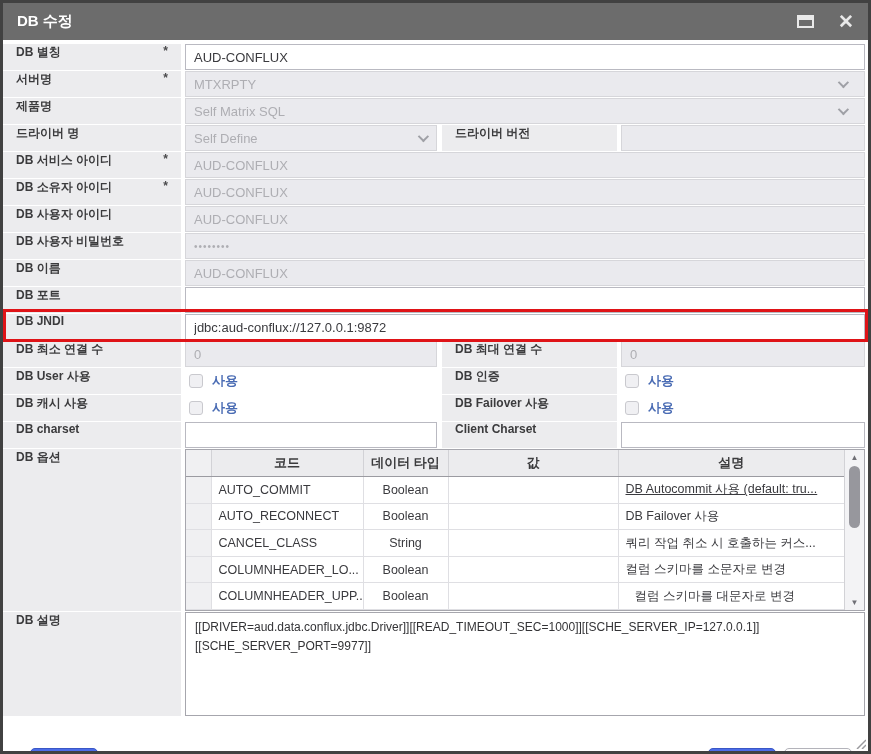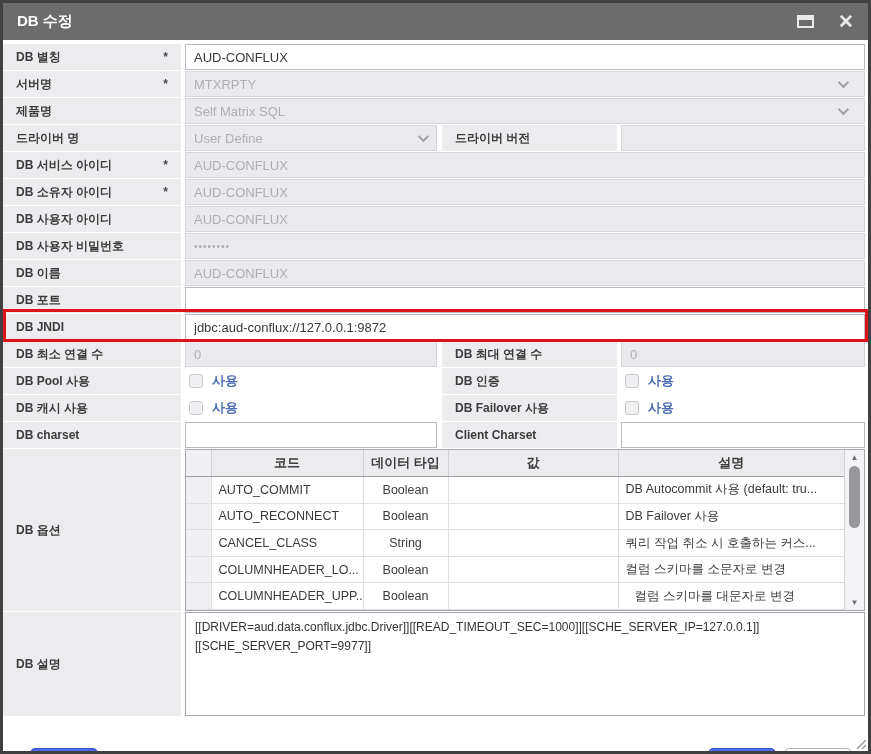--- a/index.html
+++ b/index.html
@@ -15,21 +15,21 @@
   .win-controls { margin-left:auto; display:flex; align-items:center; gap:24px; }
   .restore-ic { width:17px; height:13px; border:2px solid #e9e9e9; border-top:5px solid #e9e9e9; cursor:pointer; }
   .close-ic { color:#e9e9e9; font-size:19px; line-height:1; cursor:pointer; font-weight:bold; }
 
   
   .form { padding:4px 3px 0 0; }
   .row { display:flex; height:26px; margin-bottom:1px; }
   .row.tall-opt { height:162px; }
   .row.tall-desc { height:104px; }
 
-  .lbl { flex:none; width:178px; background:#ececee; display:flex; align-items:center;
+  .lbl { flex:none; width:178px; background:#ececee; display:flex; align-items:flex-start;
          justify-content:space-between; padding:0 13px 0 13px; font-size:12px; font-weight:bold; color:#3b3b3d; }
   .lbl2 { margin-left:5px; width:175px; }
   .req { font-size:12px; color:#4a4a4c; }
 
   .fld { flex:1; margin-left:4px; background:#ffffff; border:1px solid #b9b9c1;
          display:flex; align-items:center; padding:0 8px; font-size:13px; color:#3a3a3e; }
   input.fld { outline:none; font-family:inherit; }
   .fld.dis { background:#eaeaee; border-color:#d6d6da; color:#aeaeb3; }
   .fld.half { flex:none; width:252px; }
   .chev { flex:none; width:8px; height:8px; border-right:2px solid #9fa0a6; border-bottom:2px solid #9fa0a6;
@@ -120,21 +120,21 @@
         <span>Self Matrix SQL</span>
         <span class="chev"></span>
       </div>
     </div>
 
     <div class="row">
       <div class="lbl">
         <span>드라이버 명</span>
       </div>
       <div class="fld dis half sm-dd">
-        <span>User Define</span>
+        <span>Self Define</span>
         <span class="chev"></span>
       </div>
       <div class="lbl lbl2">
         <span>드라이버 버전</span>
       </div>
       <div class="fld dis">
         <span></span>
       </div>
     </div>
 
@@ -209,21 +209,21 @@
       <div class="lbl lbl2">
         <span>DB 최대 연결 수</span>
       </div>
       <div class="fld dis">
         <span>0</span>
       </div>
     </div>
 
     <div class="row">
       <div class="lbl">
-        <span>DB Pool 사용</span>
+        <span>DB User 사용</span>
       </div>
       <div class="fld-plain half">
         <span class="checkbox"></span>
         <span class="chk-label">사용</span>
       </div>
       <div class="lbl lbl2">
         <span>DB 인증</span>
       </div>
       <div class="fld-plain">
         <span class="checkbox"></span>
@@ -278,21 +278,21 @@
             <th>코드</th>
             <th>데이터 타입</th>
             <th>값</th>
             <th style="border-right:none;">설명</th>
           </tr>
           <tr>
             <td class="sel"></td>
             <td>AUTO_COMMIT</td>
             <td class="t-center">Boolean</td>
             <td></td>
-            <td style="border-right:none;">DB Autocommit 사용 (default: tru...</td>
+            <td style="border-right:none;text-decoration:underline;">DB Autocommit 사용 (default: tru...</td>
           </tr>
           <tr>
             <td class="sel"></td>
             <td>AUTO_RECONNECT</td>
             <td class="t-center">Boolean</td>
             <td></td>
             <td style="border-right:none;">DB Failover 사용</td>
           </tr>
           <tr>
             <td class="sel"></td>

